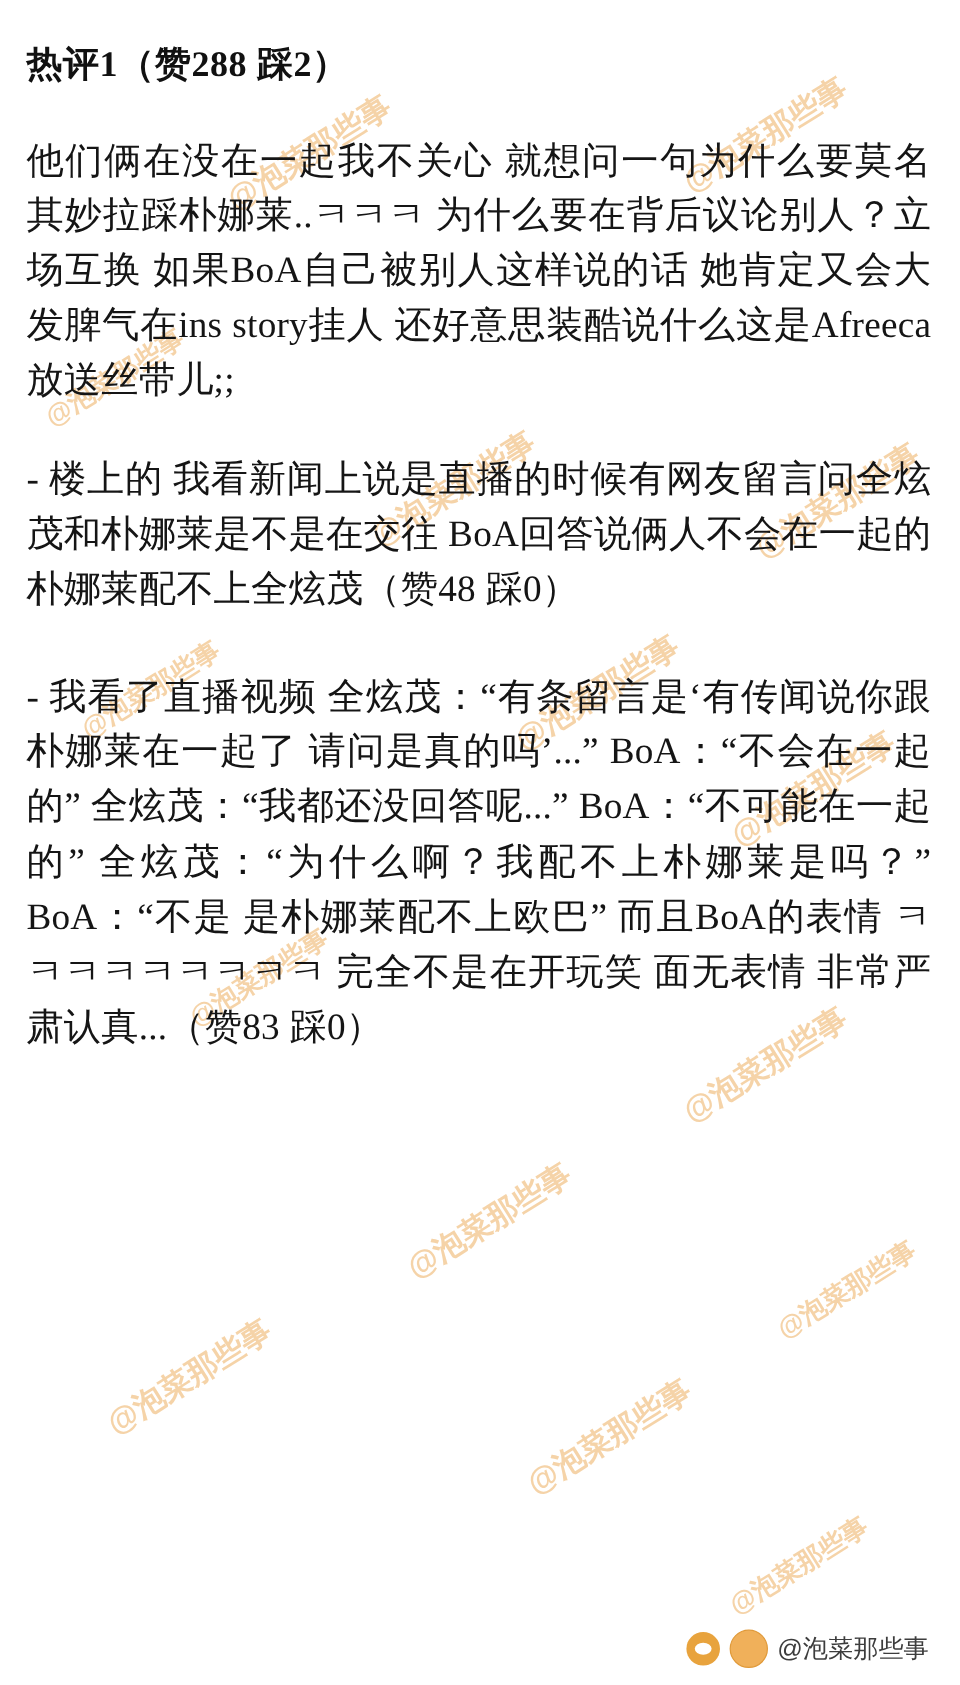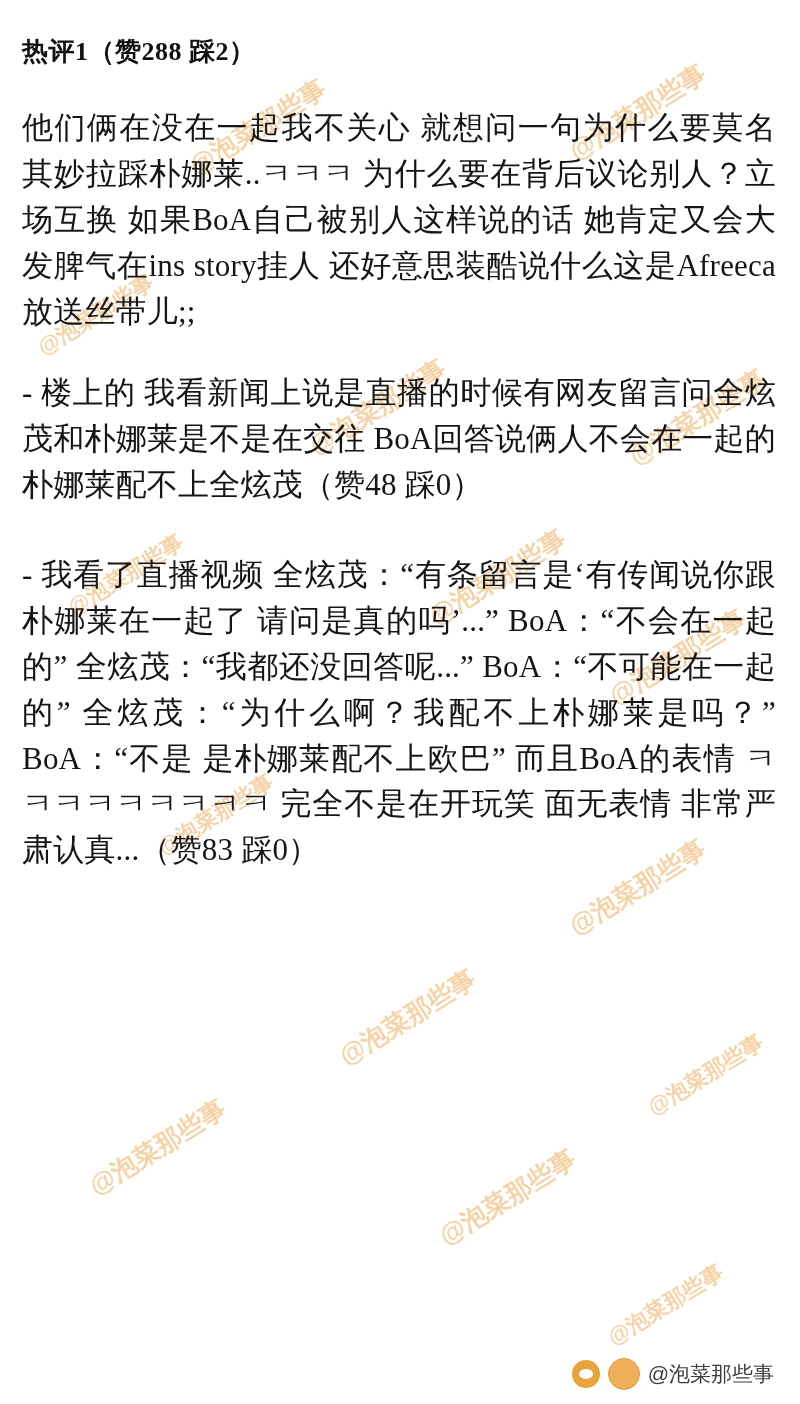--- a/index.html
+++ b/index.html
@@ -23,21 +23,21 @@
     box-sizing: border-box;
     padding: 34px 24px 0 22px;
   }
 
   .content {
     position: relative;
     z-index: 3;
   }
 
   .headline {
-    font-size: 26px;
+    font-size: 30px;
     font-weight: bold;
     letter-spacing: 0.5px;
     line-height: 1.35;
     margin: 0 0 34px 0;
     color: #111;
   }
 
   .para {
     font-size: 31px;
     line-height: 1.48;

